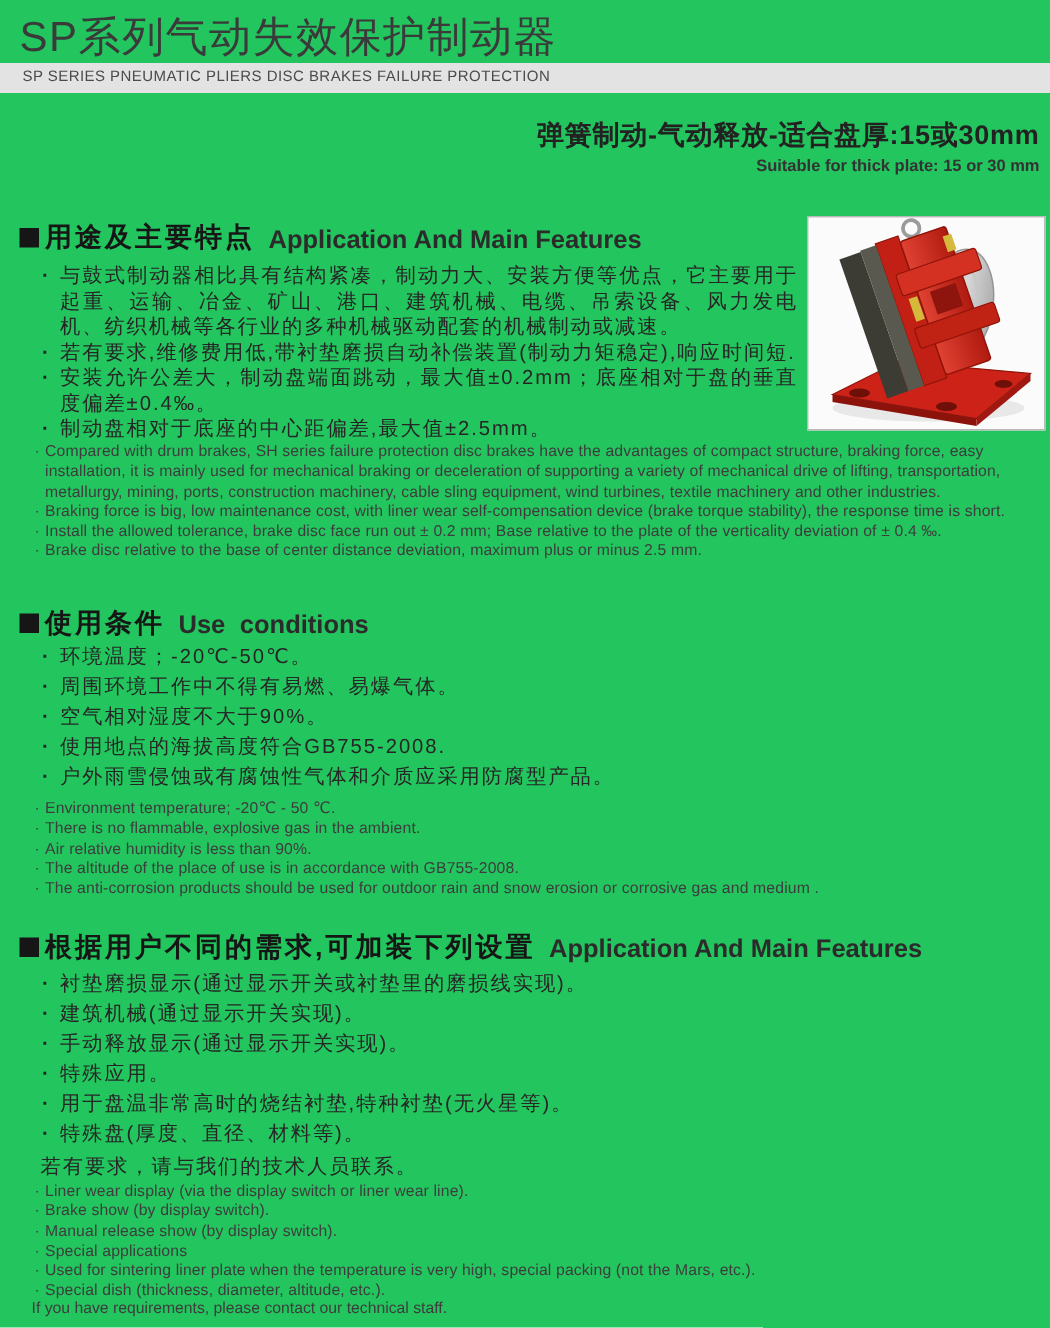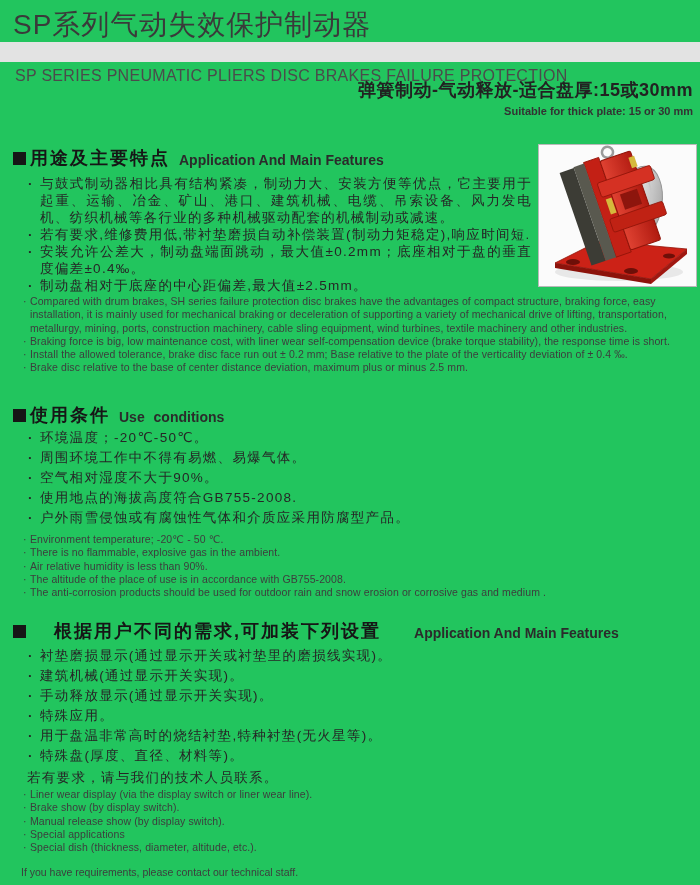--- a/index.html
+++ b/index.html
@@ -2,32 +2,32 @@
 <html><head>
 <meta charset="utf-8">
 <style>
   html,body { margin:0; padding:0; background:#ffffff; }
   body { font-family:"Liberation Sans","DejaVu Sans",sans-serif; }
   .page { position:relative; width:700px; height:885px; background:#22c55e; overflow:hidden; }
 
   .title { position:absolute; left:13px; top:6px; font-size:28px; color:#3a3a3a;
            letter-spacing:1px; white-space:nowrap; }
   .graybar { position:absolute; left:0; top:42px; width:700px; height:20px; background:#e3e3e3; }
-  .graybar span { display:block; font-size:16px; color:#4b4b4b; line-height:20px;
-                  padding-left:15px; letter-spacing:0.3px; white-space:nowrap;margin-top:24px; }
+  .graybar span { display:block; font-size:10px; color:#4b4b4b; line-height:20px;
+                  padding-left:15px; letter-spacing:0.3px; white-space:nowrap; }
 
   .tagline-zh { position:absolute; right:7px; top:78px; font-size:18px; font-weight:bold;
                 color:#222222; letter-spacing:0.5px; white-space:nowrap; }
   .tagline-en { position:absolute; right:7px; top:105px; font-size:11px; font-weight:bold;
                 color:#333333; white-space:nowrap; }
 
   .sec-head { position:absolute; display:flex; align-items:center; white-space:nowrap; }
   .sec-head .sq { width:13px; height:13px; background:#161616; margin-right:4px; flex:0 0 auto; }
   .sec-head .h-zh { font-size:18px; font-weight:bold; color:#161616; letter-spacing:2px; }
-  .sec-head .h-en { font-size:14px; font-weight:bold; color:#2b2b2b; margin-left:9px;
+  .sec-head .h-en { font-size:17px; font-weight:bold; color:#2b2b2b; margin-left:9px;
                     position:relative; top:2px; }
   .h-en.wide { word-spacing:5px;text-align:right; }
 
   ul.blist { position:absolute; list-style:none; margin:0; padding:0; }
   .zh { font-size:13.5px; color:#262626; letter-spacing:1.3px; text-align:justify; }
   .zh li { position:relative; padding-left:13px; }
   .zh li::before { content:"\00B7"; position:absolute; left:1px; font-weight:bold; }
   .lh17 { line-height:17px; }
   .lh20 { line-height:20px; }
   .en { font-size:10.5px; color:#3d3d3d; line-height:13.3px; letter-spacing:0.1px; }
@@ -133,38 +133,39 @@
   </ul>
 
   <ul class="blist en" style="left:21px; top:533px; width:665px;">
     <li>Environment temperature; -20℃ - 50 ℃.</li>
     <li>There is no flammable, explosive gas in the ambient.</li>
     <li>Air relative humidity is less than 90%.</li>
     <li>The altitude of the place of use is in accordance with GB755-2008.</li>
     <li>The anti-corrosion products should be used for outdoor rain and snow erosion or corrosive gas and medium .</li>
   </ul>
 
-  <div class="sec-head" style="left:13px; top:619px;gap:24px;">
+  <div class="sec-head" style="left:13px; top:619px;">
     <span class="sq"></span>
     <span class="h-zh">根据用户不同的需求,可加装下列设置</span>
     <span class="h-en">Application And Main Features</span>
   </div>
 
   <ul class="blist zh lh20" style="left:27px; top:646px; width:640px;">
     <li>衬垫磨损显示(通过显示开关或衬垫里的磨损线实现)。</li>
     <li>建筑机械(通过显示开关实现)。</li>
     <li>手动释放显示(通过显示开关实现)。</li>
     <li>特殊应用。</li>
     <li>用于盘温非常高时的烧结衬垫,特种衬垫(无火星等)。</li>
     <li>特殊盘(厚度、直径、材料等)。</li>
   </ul>
   <div class="note zh-note" style="left:27px; top:769px;">若有要求，请与我们的技术人员联系。</div>
 
   <ul class="blist en" style="left:21px; top:788px; width:665px;">
     <li>Liner wear display (via the display switch or liner wear line).</li>
     <li>Brake show (by display switch).</li>
     <li>Manual release show (by display switch).</li>
     <li>Special applications</li>
+    <li>Used for sintering liner plate when the temperature is very high, special packing (not the Mars, etc.).</li>
     <li>Special dish (thickness, diameter, altitude, etc.).</li>
   </ul>
   <div class="note en-note" style="left:21px; top:866px;">If you have requirements, please contact our technical staff.</div>
 
 </div>
 
 </body></html>

